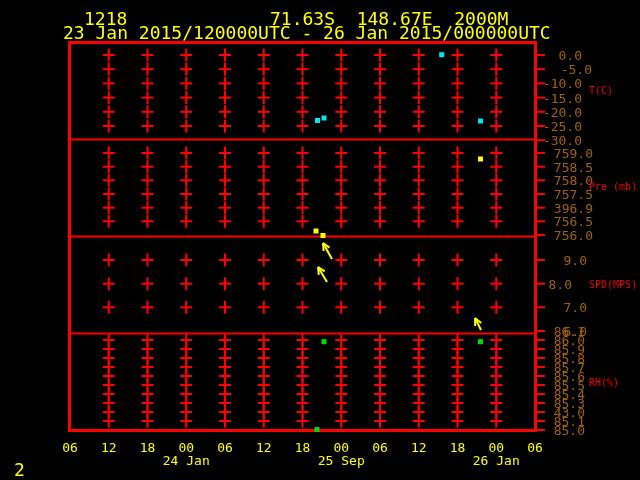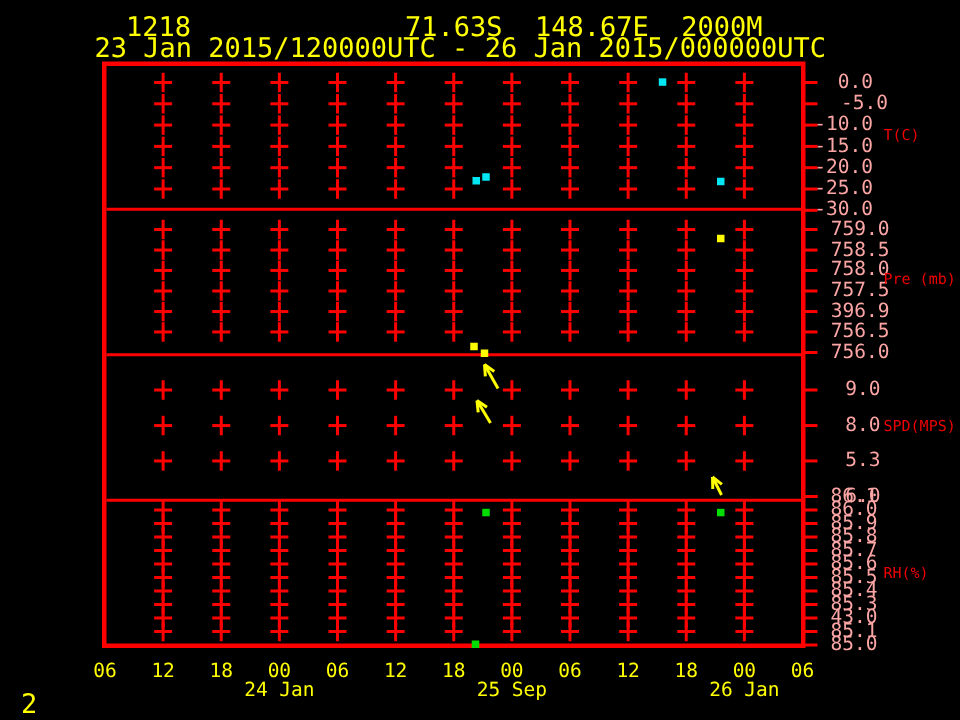--- a/index.html
+++ b/index.html
@@ -1,20 +1,20 @@
 <!DOCTYPE html>
 <html><head>
 <meta charset="utf-8">
 <style>
   html,body{margin:0;padding:0;background:#000;}
   body{position:relative;width:640px;height:480px;overflow:hidden;
        font-family:"DejaVu Sans Mono","Liberation Mono",monospace;}
   .hdr{position:absolute;color:#ffff00;font-size:18px;line-height:13px;white-space:pre;}
   .lbl{position:absolute;font-size:13px;line-height:13px;white-space:pre;}
-  .red{color:#fca5a5;}
+  .red{color:#a16207;}
   .yel{color:#ffff00;}
   .ytick{transform:translateY(-50%);text-align:right;}
   .xtick{transform:translateX(-50%);}
   .unit{position:absolute;color:#ee0000;font-size:10px;line-height:10px;
         white-space:pre;transform:translateY(-50%);}
   #plot-svg{position:absolute;left:0;top:0;}
 </style>
 </head>
 <body>
 
@@ -640,22 +640,22 @@
     <div class="unit" style="left: 589px; top: 91px;">T(C)</div>
     <div class="lbl red ytick" style="right: 47px; top: 153px;">759.0</div>
     <div class="lbl red ytick" style="right: 47px; top: 166.7px;">758.5</div>
     <div class="lbl red ytick" style="right: 47px; top: 180.3px;">758.0</div>
     <div class="lbl red ytick" style="right: 47px; top: 194px;">757.5</div>
     <div class="lbl red ytick" style="right: 47px; top: 207.7px;">396.9</div>
     <div class="lbl red ytick" style="right: 47px; top: 221.3px;">756.5</div>
     <div class="lbl red ytick" style="right: 47px; top: 235px;">756.0</div>
     <div class="unit" style="left: 589px; top: 187px;">Pre (mb)</div>
     <div class="lbl red ytick" style="right: 53px; top: 260px;">9.0</div>
-    <div class="lbl red ytick" style="right: 53px; top: 283.7px;">8.0</div>
-    <div class="lbl red ytick" style="right: 53px; top: 307.3px;">5.3</div>
+    <div class="lbl red ytick" style="right: 68px; top: 283.7px;">8.0</div>
+    <div class="lbl red ytick" style="right: 53px; top: 307.3px;">7.0</div>
     <div class="lbl red ytick" style="right: 53px; top: 331px;">6.0</div>
     <div class="unit" style="left: 589px; top: 284.5px;">SPD(MPS)</div>
     <div class="lbl red ytick" style="right: 55px; top: 331px;">86.1</div>
     <div class="lbl red ytick" style="right: 55px; top: 340px;">86.0</div>
     <div class="lbl red ytick" style="right: 55px; top: 349px;">85.9</div>
     <div class="lbl red ytick" style="right: 55px; top: 358px;">85.8</div>
     <div class="lbl red ytick" style="right: 55px; top: 367px;">85.7</div>
     <div class="lbl red ytick" style="right: 55px; top: 376px;">85.6</div>
     <div class="lbl red ytick" style="right: 55px; top: 385px;">85.5</div>
     <div class="lbl red ytick" style="right: 55px; top: 394px;">85.4</div>

